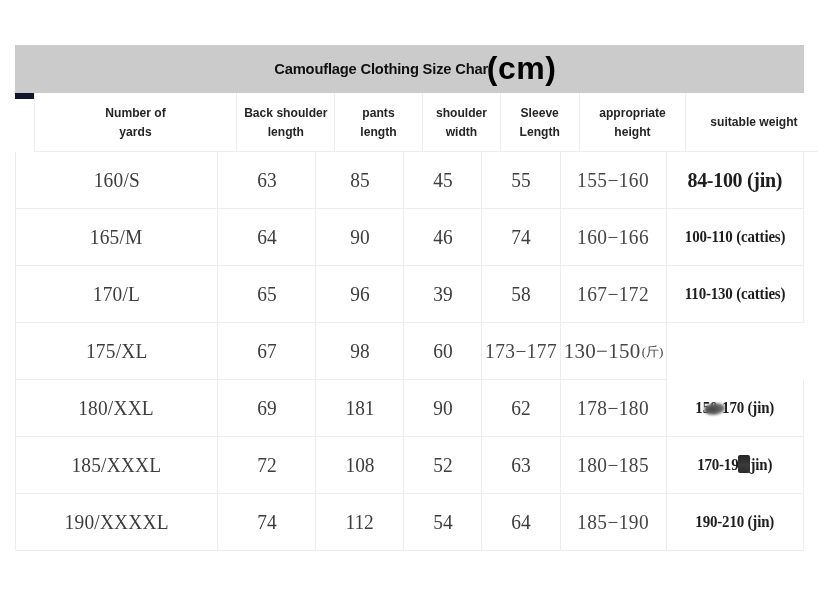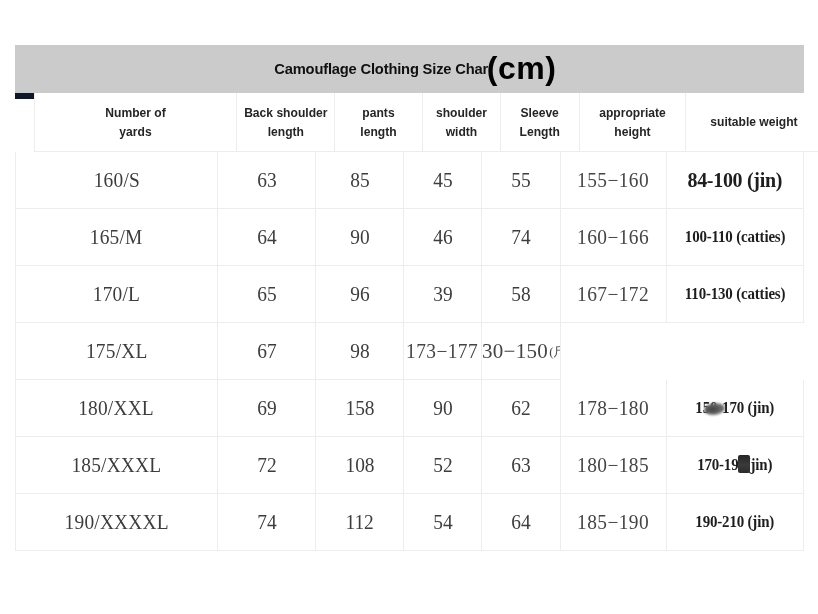--- a/index.html
+++ b/index.html
@@ -185,37 +185,40 @@
       <div class="cell first">
           <span class="txt size-txt">175/XL</span>
         </div>
       <div class="cell">
           <span class="txt num-txt">67</span>
         </div>
       <div class="cell">
           <span class="txt num-txt">98</span>
         </div>
       <div class="cell">
+          <span class="txt num-txt">60</span>
+        </div>
+      <div class="cell">
           <span class="txt hgt-txt">173−177</span>
         </div>
       <div class="cell">
         <span class="w-plain">130−150</span>
         <span class="w-unit">(斤)</span>
       </div>
     </div>
 
     <div class="row drow">
       <div class="cell first">
           <span class="txt size-txt">180/XXL</span>
         </div>
       <div class="cell">
           <span class="txt num-txt">69</span>
         </div>
       <div class="cell">
-          <span class="txt num-txt">158</span>
+          <span class="txt num-txt">181</span>
         </div>
       <div class="cell">
           <span class="txt num-txt">90</span>
         </div>
       <div class="cell">
           <span class="txt num-txt">62</span>
         </div>
       <div class="cell">
           <span class="txt hgt-txt">178−180</span>
         </div>

